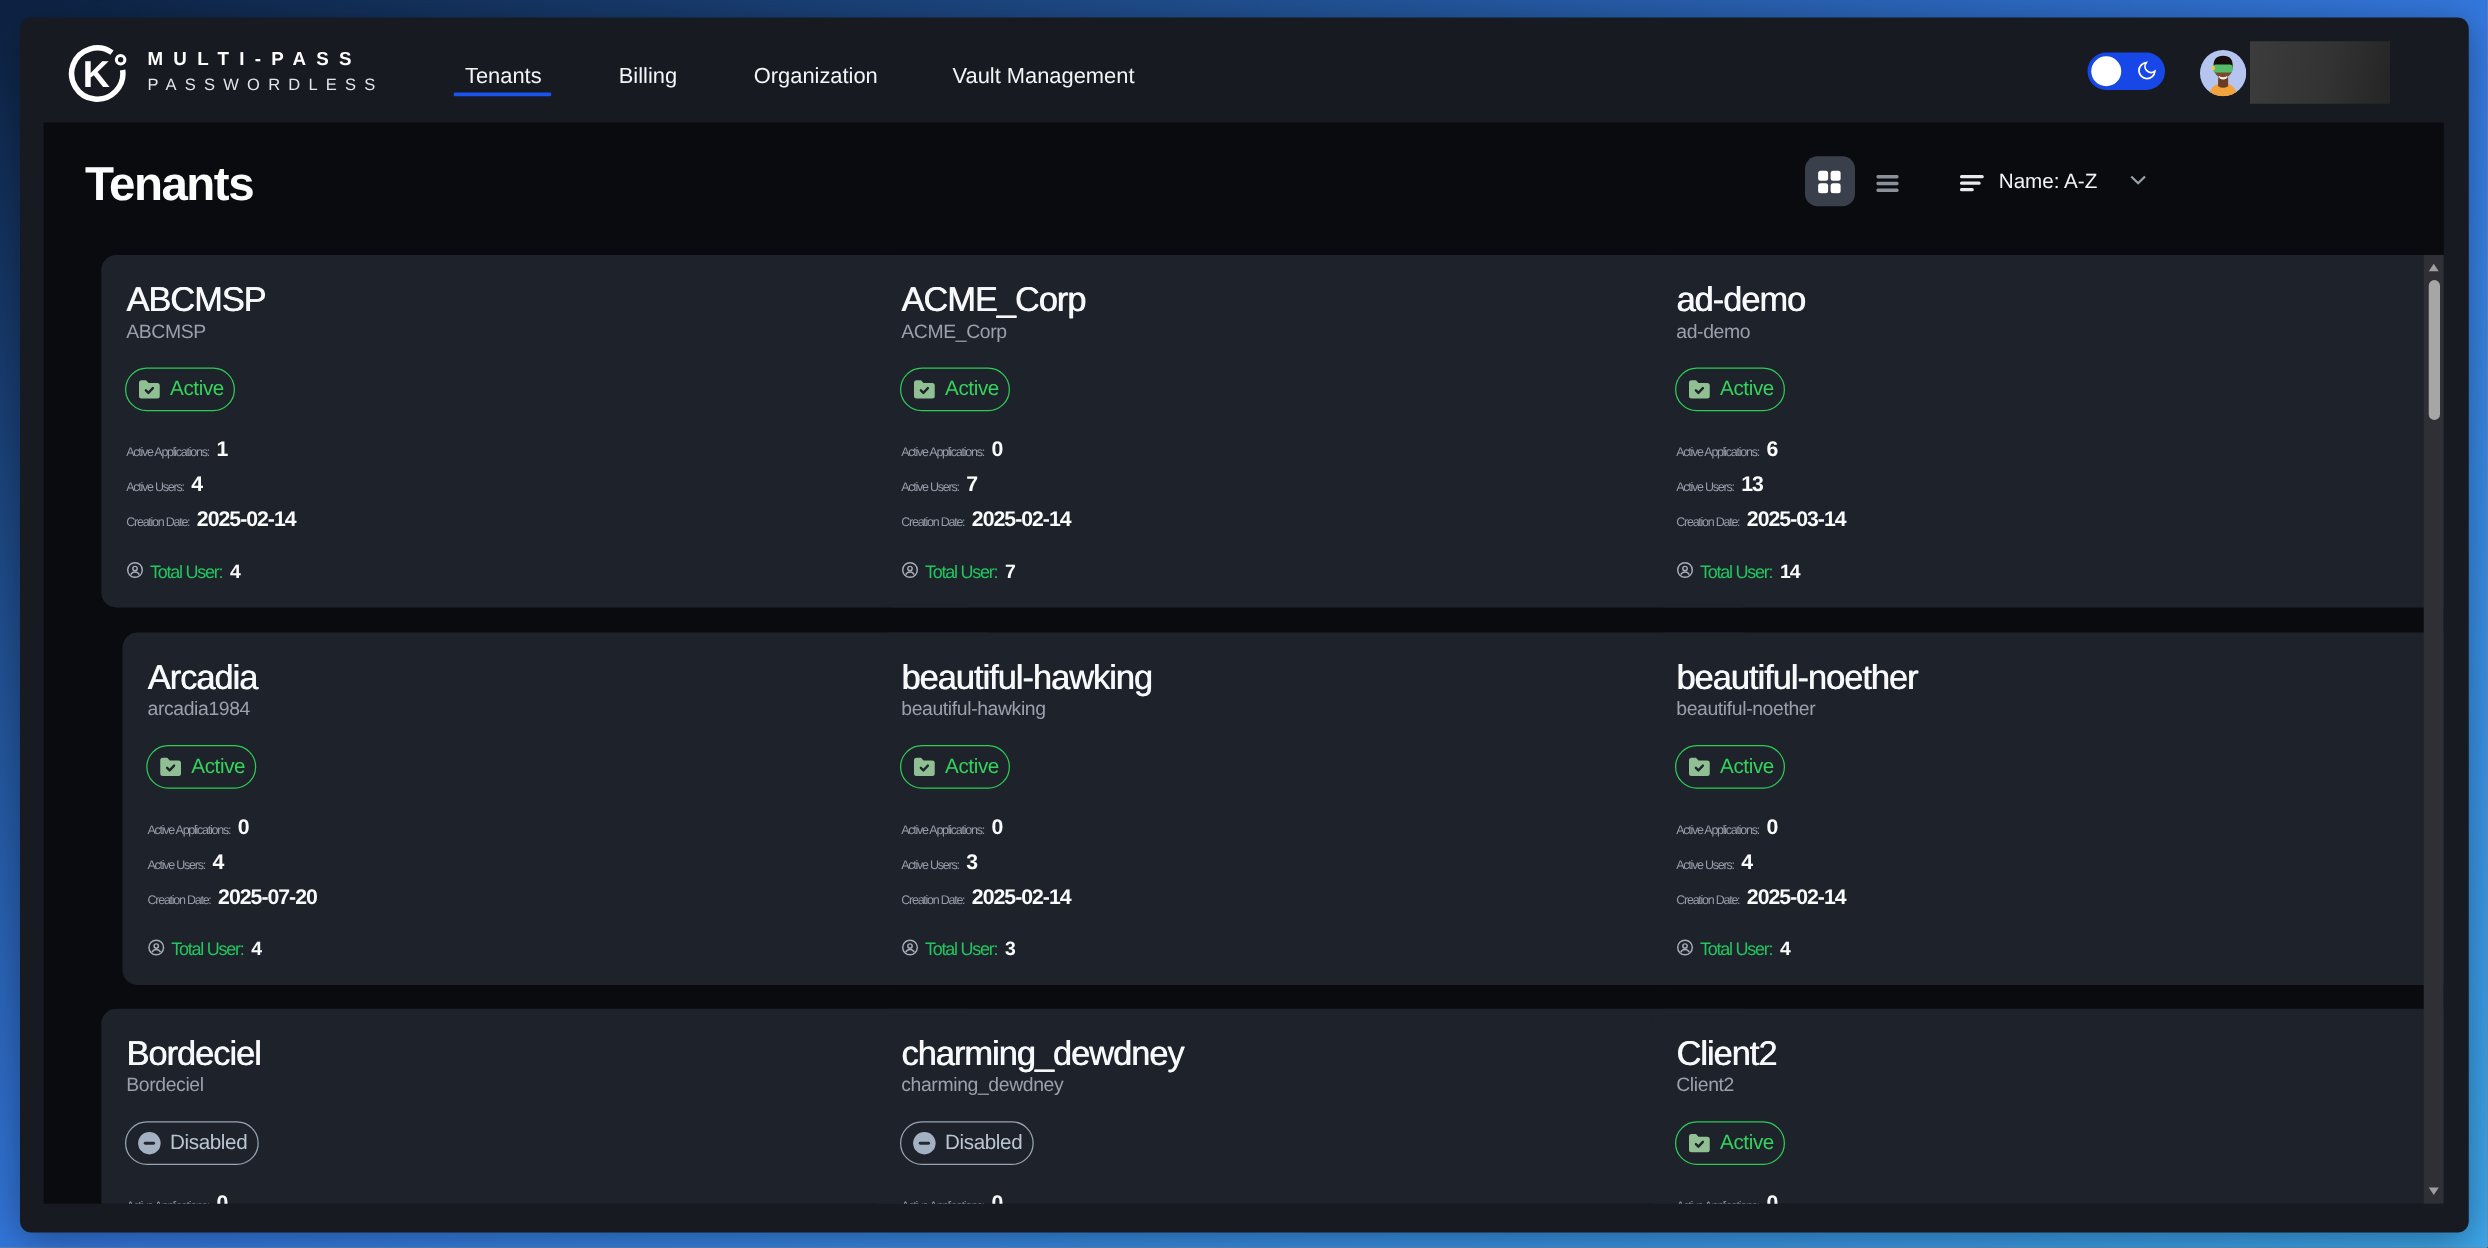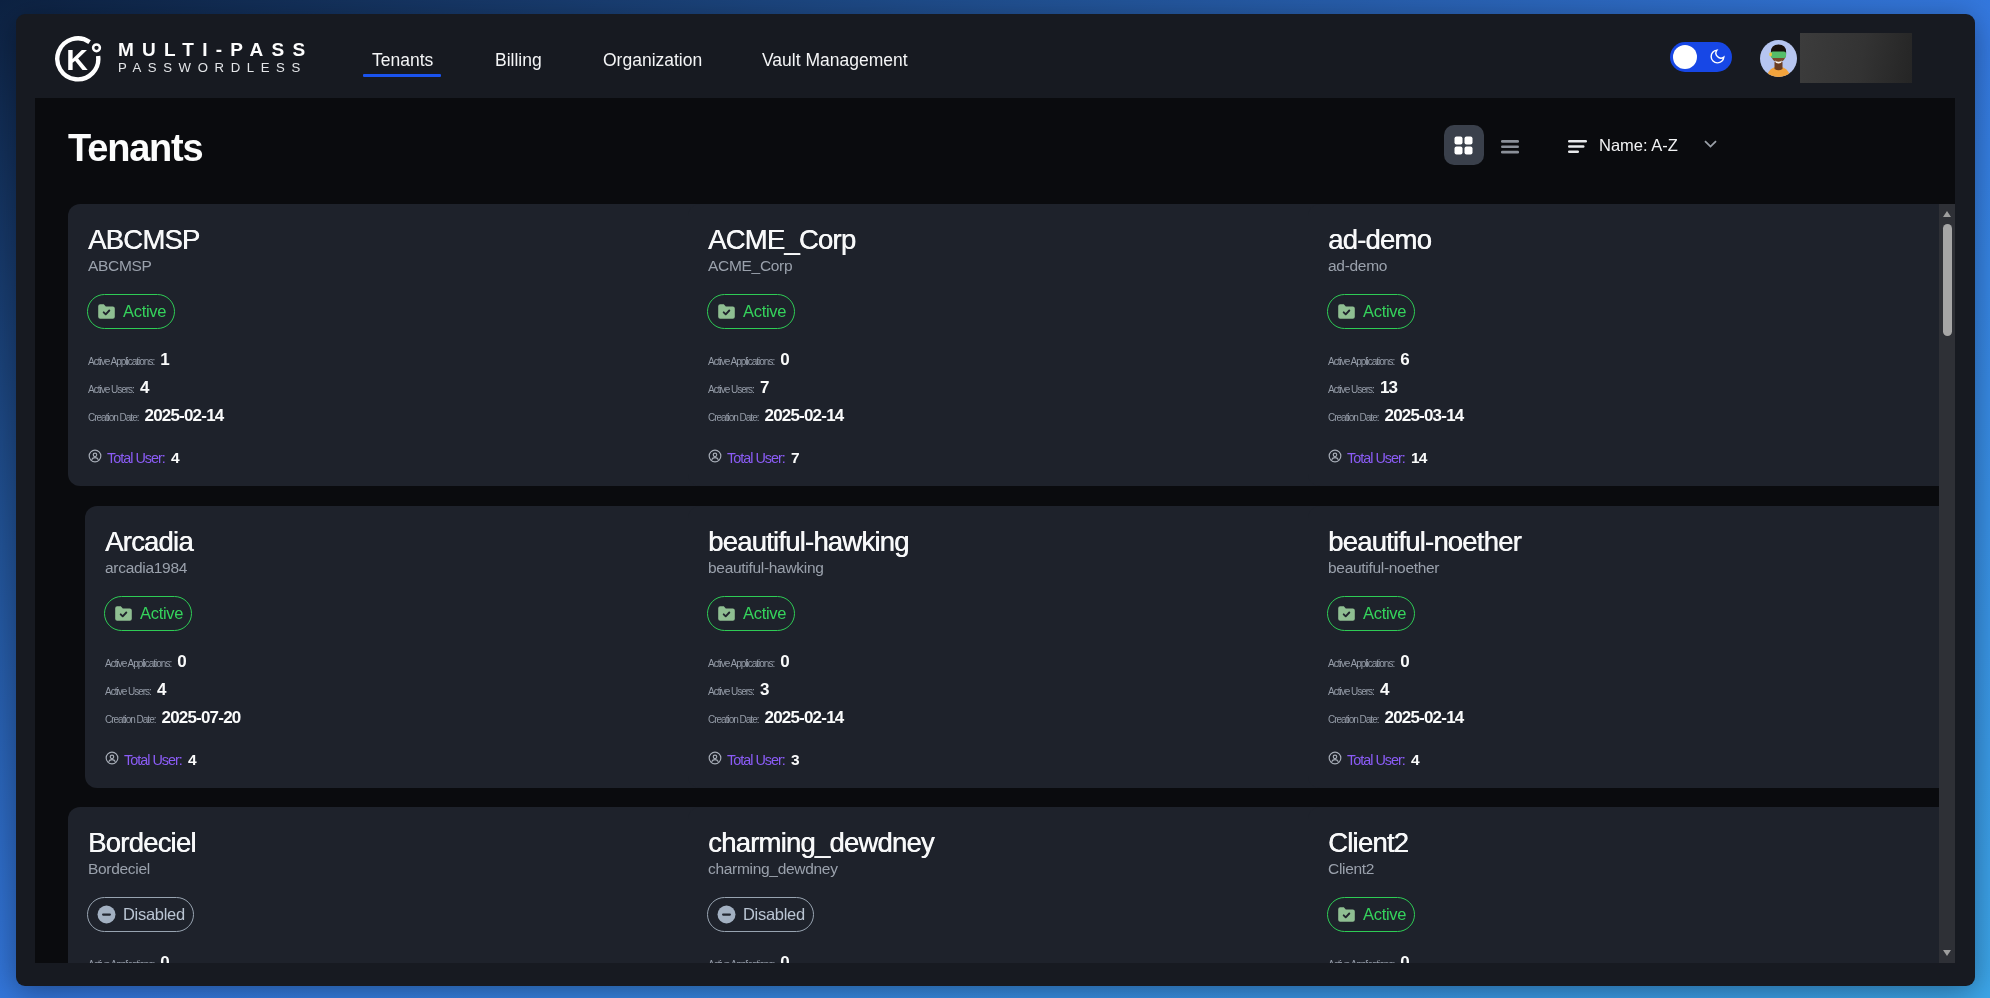--- a/index.html
+++ b/index.html
@@ -6,21 +6,21 @@
 .pill svg, .fright svg { display:inline-block; }
 html,body { width:1990px; height:998px; overflow:hidden; }
 body { font-family:"Liberation Sans", sans-serif;
   background: linear-gradient(153deg, #0d2242 0%, #215193 26%, #357ae2 52%, #3da7ea 100%); }
 .window { position:absolute; left:16px; top:14px; width:1959px; height:972px;
   background:#171a21; border-radius:9px; box-shadow:0 6px 30px rgba(0,0,8,.38); }
 .main { position:absolute; left:19px; top:84px; width:1920px; height:865px; background:#0a0b0e; }
 
 
 .logo { position:absolute; left:38px; top:20px; }
-.brand1 { position:absolute; left:102px; top:25px; font-size:19px; font-weight:bold; color:#fdfdfd; letter-spacing:8.2px; }
+.brand1 { position:absolute; left:102px; top:25px; font-size:15px; font-weight:bold; color:#fdfdfd; letter-spacing:8.2px; }
 .brand2 { position:absolute; left:102px; top:46px; font-size:13.2px; font-weight:400; color:#e3e5e8; letter-spacing:6.6px; }
 .nav { position:absolute; top:0; height:84px; font-size:17.5px; color:#f4f5f6; }
 .nav span { position:absolute; top:36px; white-space:nowrap; }
 .underline { position:absolute; left:347px; top:60px; width:78px; height:2.5px; background:#1a53ee; border-radius:1px; }
 .toggle { position:absolute; left:1654px; top:28px; width:62px; height:30px; border-radius:15px; background:#1747e6; }
 .knob { position:absolute; left:3px; top:3px; width:24px; height:24px; border-radius:50%; background:#fff; }
 .moon { position:absolute; right:6px; top:6px; }
 .avatar { position:absolute; left:1744px; top:26px; width:37px; height:37px; }
 .redact { position:absolute; left:1784px; top:19px; width:112px; height:50px;
   background:linear-gradient(100deg,#3c3c3c 0%,#333 55%,#252525 100%); }
@@ -35,38 +35,38 @@
 .hamb { position:absolute; left:1466px; top:42px; }
 .sorti { position:absolute; left:1533px; top:42px; }
 .sortt { position:absolute; left:1564px; top:38px; font-size:16.5px; font-weight:500; color:#f2f3f4; }
 .chev { position:absolute; left:1669px; top:42px; }
 .newbtn { position:absolute; left:1720px; top:24px; width:167px; height:49px; background:#1747e6; border-radius:10px; }
 .newbtn svg { position:absolute; left:24px; top:14.5px; }
 .newbtn span { position:absolute; left:57px; top:15px; font-size:16.5px; font-weight:bold; color:#fff; letter-spacing:0.1px; }
 
 
 .viewport { position:absolute; left:0; top:106px; width:1920px; height:759px; overflow:hidden; }
-.card { position:absolute; width:704px; height:282px; background:#1e222b; border-radius:12px; }
+.card { position:absolute; width:704px; height:282px; background:#1e222b; border-radius:12px;margin-left:13px; }
 .ct { position:absolute; left:20px; top:20px; font-size:27.5px; font-weight:400; letter-spacing:-0.8px; color:#f7f8f9; text-shadow:0.5px 0 0 #f7f8f9; }
 .cs { position:absolute; left:20px; top:53px; font-size:15.5px; color:#9aa1ac; letter-spacing:-0.3px; }
 .pill { position:absolute; left:19px; top:90px; height:35px; border-radius:17.5px; display:flex; align-items:center; padding:0 8px 0 9px; }
 .pill svg { margin-right:7px; }
 .pill-a { border:1.6px solid #2ecc55; color:#35d35c; }
 .pill-a span { font-size:16.5px; letter-spacing:-0.3px; }
 .pill-d { border:1.6px solid #98a4b1; color:#bac5d3; }
 .pill-d span { font-size:16.5px; letter-spacing:-0.3px; }
 .irow { position:absolute; left:20px; white-space:nowrap; }
 .irow1 { top:146px; }
 .irow2 { top:174px; }
 .irow3 { top:202px; }
 .lbl { font-size:10px; color:#959ca8; letter-spacing:-1.0px; }
 .val { font-size:17px; font-weight:bold; color:#fafbfb; margin-left:6px; letter-spacing:-0.8px; }
 .cfoot { position:absolute; left:20px; right:20px; top:244px; height:16px; }
 .fico { position:absolute; left:0; top:1px; }
-.flbl { position:absolute; left:19px; top:1.5px; font-size:14.4px; color:#8b5cf6; letter-spacing:-1.0px; }
+.flbl { position:absolute; left:19px; top:1.5px; font-size:14.4px; color:#22c55e; letter-spacing:-1.0px; }
 .fval { position:absolute; left:83px; top:1px; font-size:15.5px; font-weight:bold; color:#fafbfb; letter-spacing:-0.8px; }
 .fright { position:absolute; right:0; top:1px; }
 .fright svg { vertical-align:-3px; }
 .fen { font-size:14px; color:#7dd3fc; margin-left:5px; letter-spacing:-0.8px; }
 
 
 .sbar { position:absolute; right:0; top:0; width:16px; height:759px; background:#2e3036; }
 .sthumb { position:absolute; left:3.5px; top:20px; width:9px; height:112px; border-radius:4.5px; background:#a6a6a6; }
 .sarr-u { position:absolute; left:3.5px; top:7px; width:0; height:0;
   border-left:4.5px solid transparent; border-right:4.5px solid transparent; border-bottom:6px solid #9e9e9e; }

